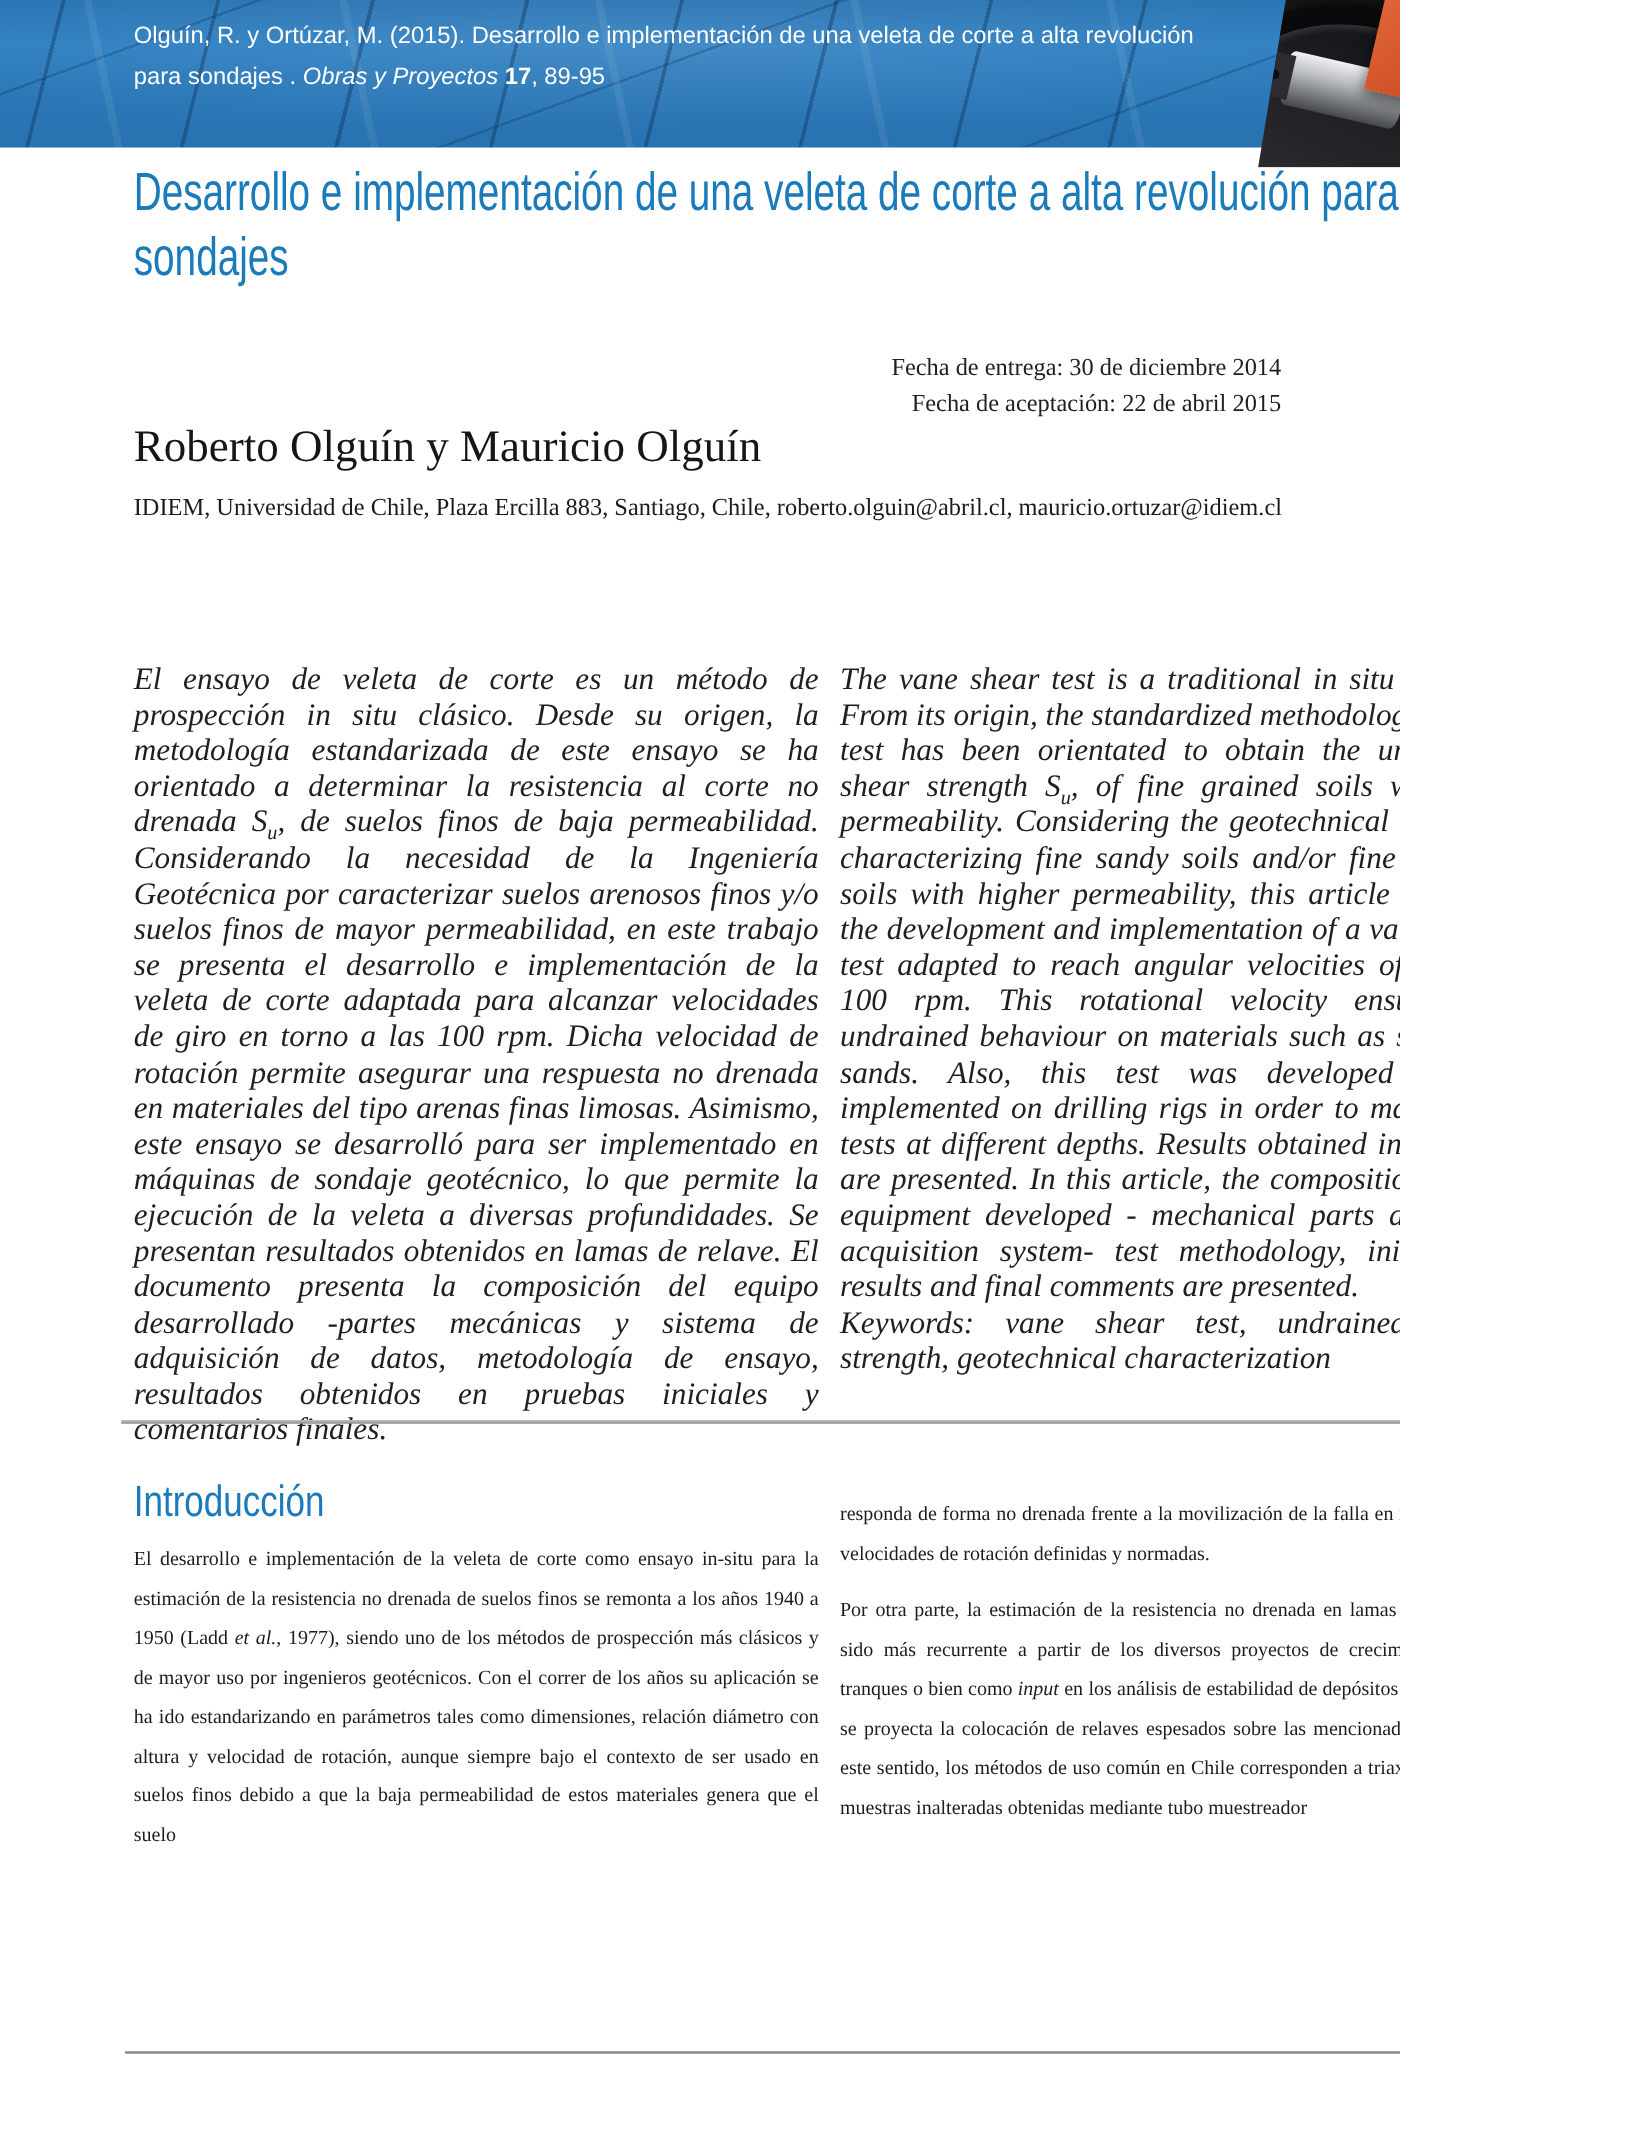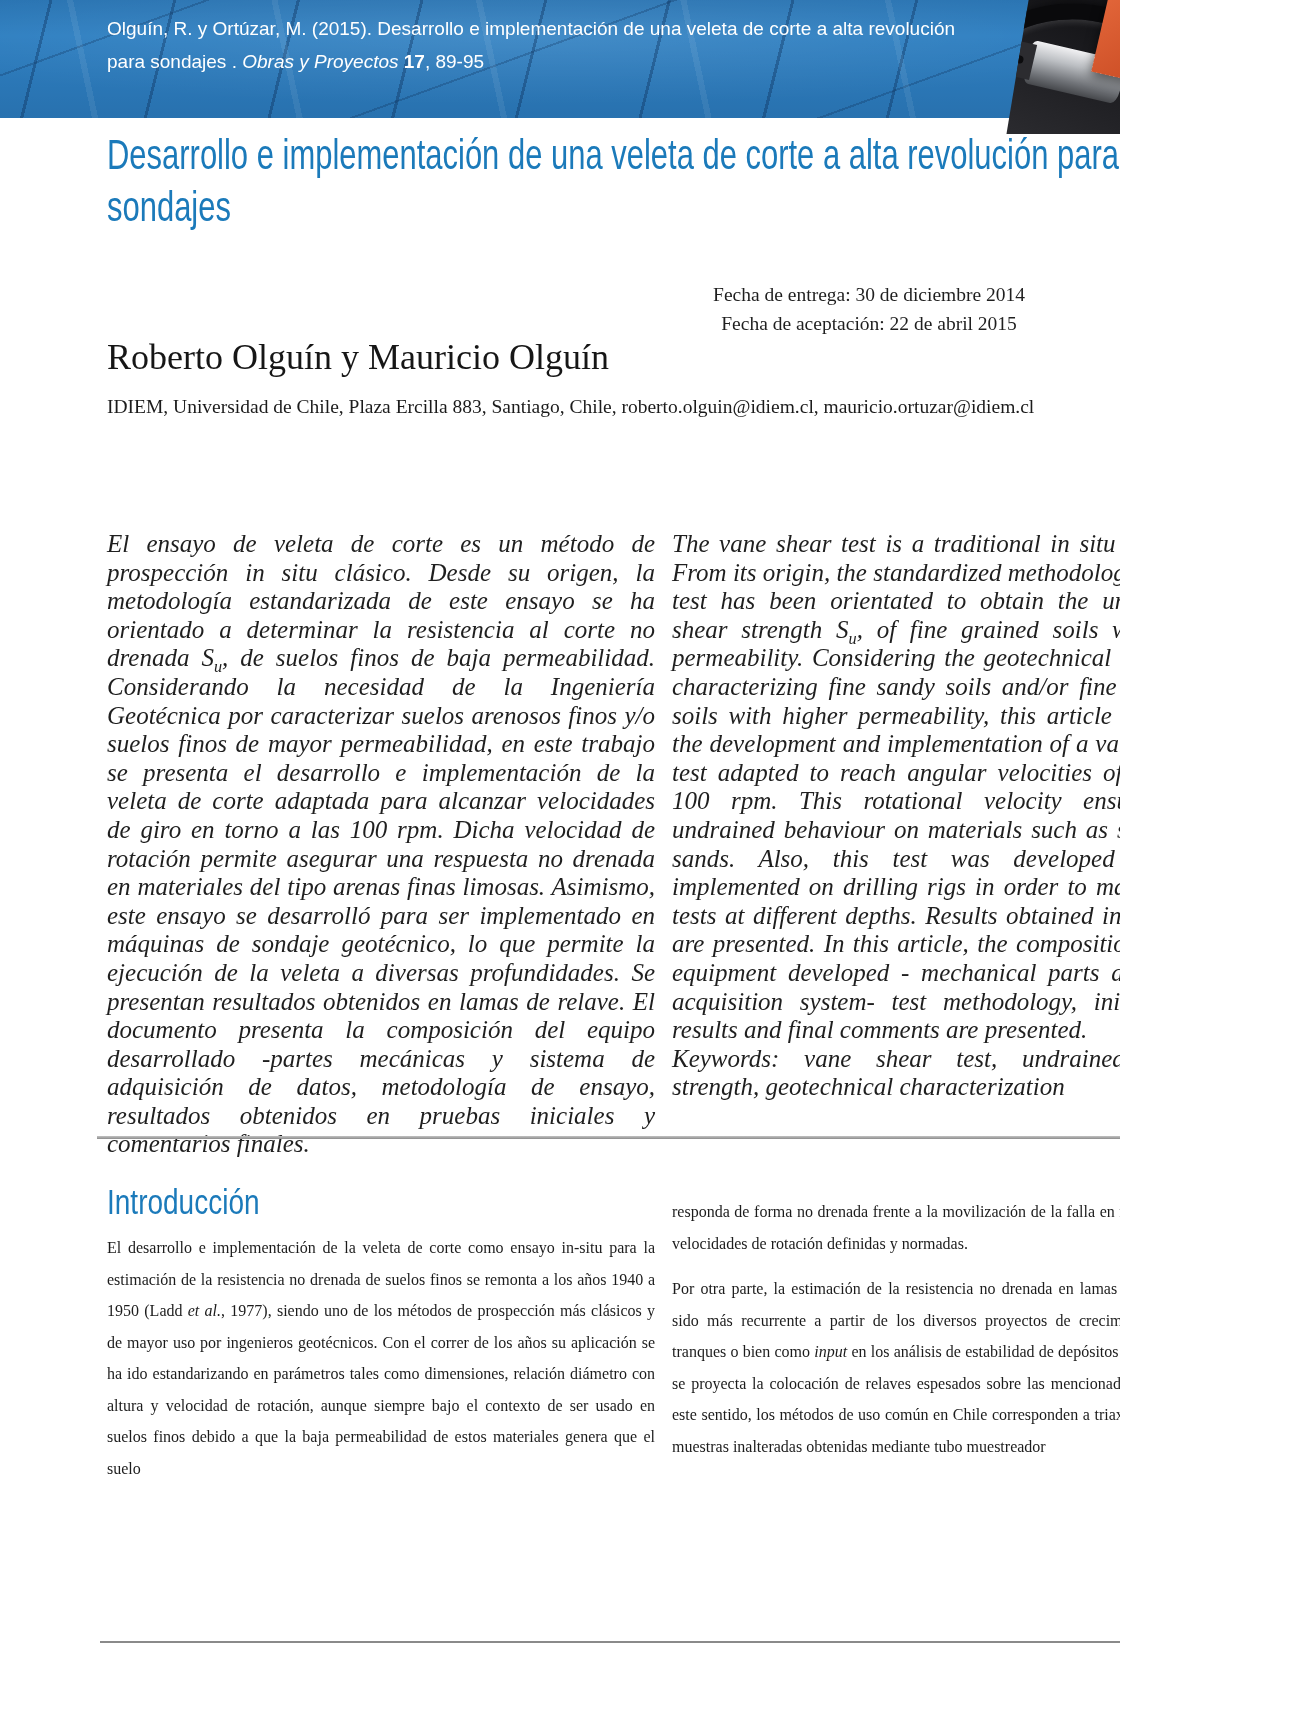--- a/index.html
+++ b/index.html
@@ -45,21 +45,21 @@
     border-radius:9px;
     background:linear-gradient(180deg,#e9e9eb 0%,#b2b5b9 40%,#63666b 80%,#404246 100%);}
 
   
   .title{position:absolute;left:107px;top:128px;margin:0;font-family:"Liberation Sans",sans-serif;
     font-weight:normal;font-size:43px;line-height:52px;color:#1b7aba;white-space:nowrap;
     transform:scaleX(.72);transform-origin:top left;}
   .subtitle{position:absolute;left:107px;top:236px;margin:0;font-weight:normal;
     font-size:27px;color:#9e9e9e;}
   .dates{position:absolute;right:95px;top:280px;text-align:right;font-size:19.5px;line-height:29px;}
-  .dates p{margin:0;text-align:center;}
+  .dates p{margin:0;}
   .authors{position:absolute;left:107px;top:336px;margin:0;font-size:36px;color:#161616;}
   .affiliation{position:absolute;left:107px;top:396px;margin:0;font-size:19.5px;color:#1b1b1b;}
 
   
   .abstract{position:absolute;left:107px;top:530px;width:1098px;display:flex;}
   .abstract .col-l{width:548px;margin-right:17px;}
   .abstract .col-r{width:533px;}
   .abs-p{margin:0;font-style:italic;font-size:25px;line-height:28.6px;text-align:justify;color:#1f1f1f;}
   .abs-kw{margin-top:0;}
   sub{font-size:.65em;line-height:0;}
@@ -112,21 +112,21 @@
 
   <h1 class="title"><span>Desarrollo e implementación de una veleta de corte a alta revolución para</span><br><span>sondajes</span></h1>
 
 
   <div class="dates">
     <p>Fecha de entrega: 30 de diciembre 2014</p>
     <p>Fecha de aceptación: 22 de abril 2015</p>
   </div>
 
   <p class="authors">Roberto Olguín y Mauricio Olguín</p>
-  <p class="affiliation">IDIEM, Universidad de Chile, Plaza Ercilla 883, Santiago, Chile, roberto.olguin@idiem.cl, mauricio.ortuzar@idiem.cl</p>
+  <p class="affiliation">IDIEM, Universidad de Chile, Plaza Ercilla 883, Santiago, Chile, roberto.olguin@abril.cl, mauricio.ortuzar@idiem.cl</p>
 
   <section class="abstract">
     <div class="col-l">
       <p class="abs-p"><span>El ensayo de veleta de corte es un método de prospección in situ clásico. Desde su origen, la metodología estandarizada de este ensayo se ha orientado a determinar la resistencia al corte no drenada S</span><sub>u</sub><span>, de suelos finos de baja permeabilidad. Considerando la necesidad de la Ingeniería Geotécnica por caracterizar suelos arenosos finos y/o suelos finos de mayor permeabilidad, en este trabajo se presenta el desarrollo e implementación de la veleta de corte adaptada para alcanzar velocidades de giro en torno a las 100 rpm. Dicha velocidad de rotación permite asegurar una respuesta no drenada en materiales del tipo arenas finas limosas. Asimismo, este ensayo se desarrolló para ser implementado en máquinas de sondaje geotécnico, lo que permite la ejecución de la veleta a diversas profundidades. Se presentan resultados obtenidos en lamas de relave. El documento presenta la composición del equipo desarrollado -partes mecánicas y sistema de adquisición de datos, metodología de ensayo, resultados obtenidos en pruebas iniciales y comentarios finales.</span></p>
     </div>
     <div class="col-r">
       <p class="abs-p"><span>The vane shear test is a traditional in situ method. From its origin, the standardized methodology of this test has been orientated to obtain the undrained shear strength S</span><sub>u</sub><span>, of fine grained soils with low permeability. Considering the geotechnical need for characterizing fine sandy soils and/or fine grained soils with higher permeability, this article presents the development and implementation of a vane shear test adapted to reach angular velocities of around 100 rpm. This rotational velocity ensures an undrained behaviour on materials such as silty fine sands. Also, this test was developed to be implemented on drilling rigs in order to make vane tests at different depths. Results obtained in tailings are presented. In this article, the composition of the equipment developed - mechanical parts and data acquisition system- test methodology, initial test results and final comments are presented.</span></p>
       <p class="abs-p abs-kw">Keywords: vane shear test, undrained shear strength, geotechnical characterization</p>
     </div>
   </section>

